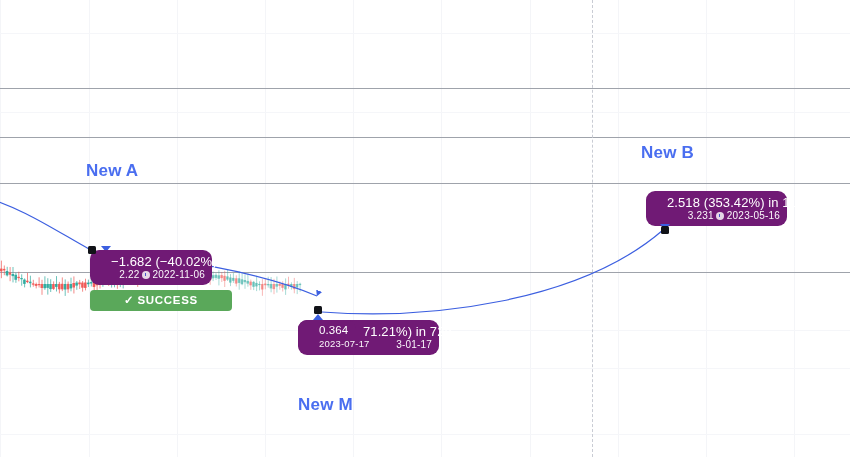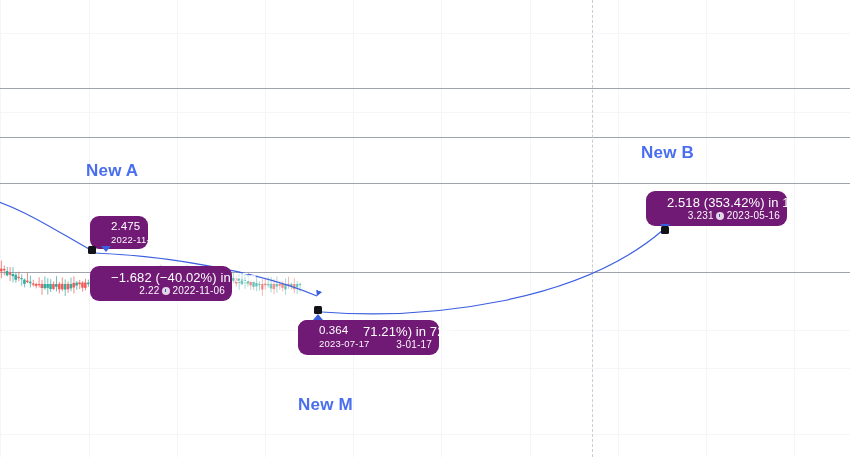--- a/index.html
+++ b/index.html
@@ -381,31 +381,30 @@
     <path d="M 95,253 C 170,256 260,272 317,296" fill="none" stroke="#3c5fe0" stroke-width="1.2" marker-end="url(#arrow)"></path>
     <path d="M 322,312 C 430,320 580,302 663,230" fill="none" stroke="#3c5fe0" stroke-width="1.2"></path>
   </svg>
 
   <div class="anno-layer">
 
     <div class="section-label" style="left:86px; top:161px">New A</div>
     <div class="section-label" style="left:298px; top:395px">New M</div>
     <div class="section-label" style="left:641px; top:143px">New B</div>
 
-    <div class="pill" style="left:90px; top:216px; width:58px;">
-      <span class="l1">2.475</span>
-      <span class="l2">2022-11-06</span>
-    </div>
     <div class="pill-tail" style="left:101px; top:246px;"></div>
 
-    <div class="pill big" style="left:90px; top:266px; width:142px;">
+    <div class="pill big" style="left:90px; top:250px; width:122px;">
       <span class="l1">−1.682 (−40.02%) in 85d</span>
       <span class="l2">
         <span>2.22</span><span class="clock-icon"></span><span>2022-11-06</span>
       </span>
+    </div>
+    <div class="badge-success" style="left:90px; top:290px; width:142px;">
+      <span class="check-icon">✓</span><span>SUCCESS</span>
     </div>
 
     <div class="pill big" style="left:298px; top:320px; width:141px;">
       <span class="l1" style="padding-left:44px;">71.21%) in 72d</span>
       <span class="l2" style="padding-left:46px;">3-01-17</span>
     </div>
 
     <div class="pill" style="left:298px; top:320px; width:58px;">
       <span class="l1">0.364</span>
       <span class="l2">2023-07-17</span>

